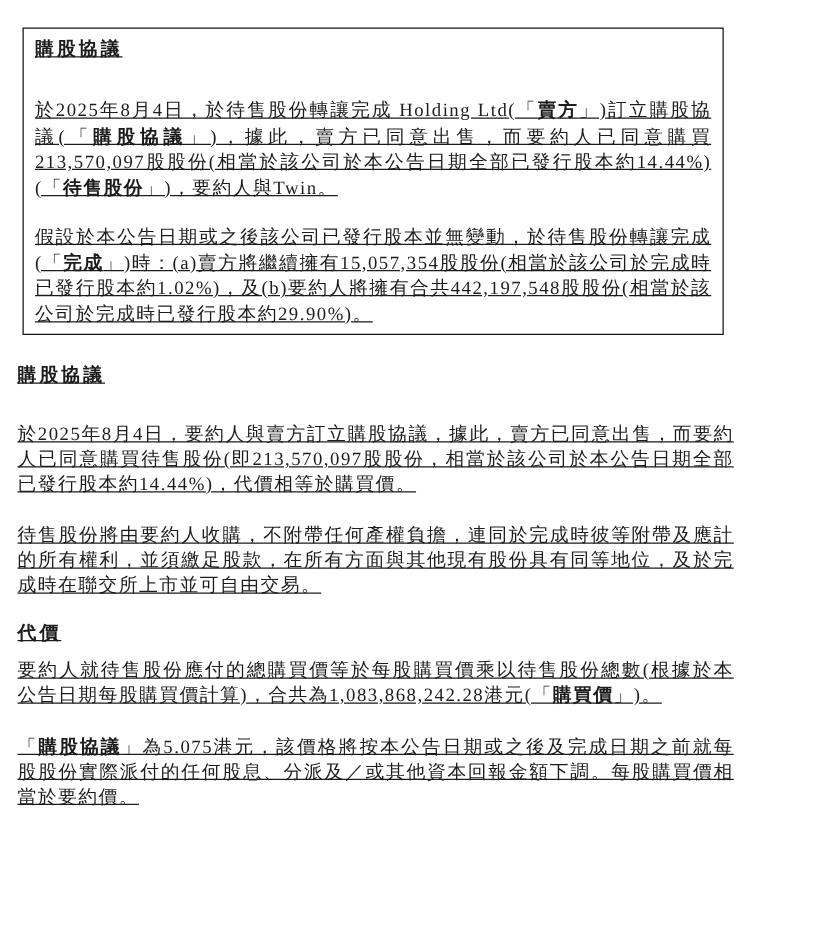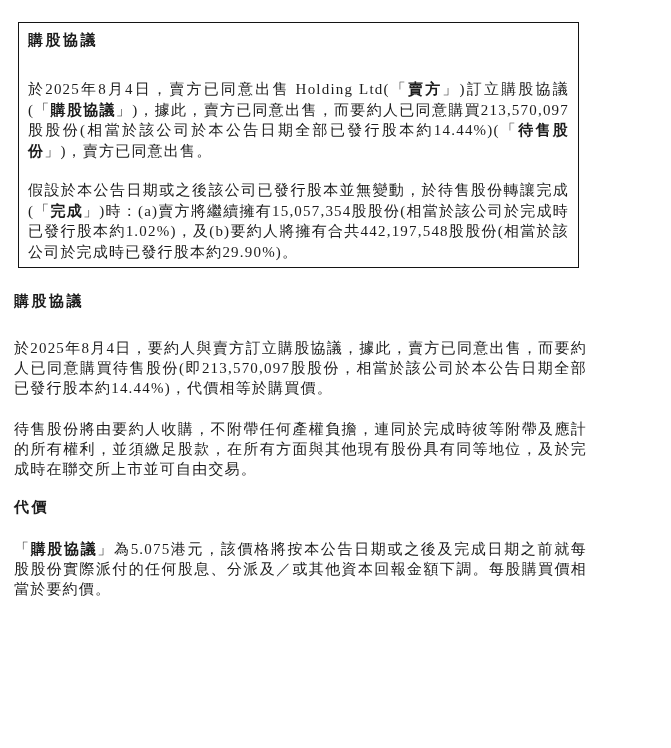--- a/index.html
+++ b/index.html
@@ -8,20 +8,21 @@
     height: 748px;
     background: #ffffff;
     color: #1c1c1c;
     font-family: "Liberation Serif", "DejaVu Serif", serif;
     overflow: hidden;
   }
   .page {
     box-sizing: border-box;
     width: 601px;
     padding: 22px 14px 0 14px;
+    text-decoration: underline;
   }
   .summary-box {
     box-sizing: border-box;
     border: 1.5px solid #141414;
     margin: 0 8px 0 4px;
     padding: 7px 9px 5px 9px;
   }
   h2 {
     font-size: 15px;
     font-weight: bold;
@@ -39,34 +40,35 @@
   .summary-box .para {
     line-height: 20.5px;
     margin: 0 0 19px 0;
   }
   .summary-box .para.last { margin-bottom: 0; }
   .page > .para {
     line-height: 20px;
     margin: 0 0 21px 0;
   }
   .sec-heading { margin: 26px 0 29px 0; }
-  .sec-heading.consideration { margin: 19px 0 24px 0; }
+  .sec-heading.consideration { margin: 19px 0 12px 0; }
   .para b { font-weight: bold; }
 </style>
 </head>
 <body>
 
 <div class="page">
 
   <section class="summary-box">
     <h2>購股協議</h2>
-    <p class="para"><span>於2025年8月4日，賣方已同意出售 Holding Ltd(「</span><b>賣方</b><span>」)訂立購股協議(「</span><b>購股協議</b><span>」)，據此，賣方已同意出售，而要約人已同意購買213,570,097股股份(相當於該公司於本公告日期全部已發行股本約14.44%)(「</span><b>待售股份</b><span>」)，賣方已同意出售。</span></p>
+    <p class="para"><span>於2025年8月4日，於待售股份轉讓完成 Holding Ltd(「</span><b>賣方</b><span>」)訂立購股協議(「</span><b>購股協議</b><span>」)，據此，賣方已同意出售，而要約人已同意購買213,570,097股股份(相當於該公司於本公告日期全部已發行股本約14.44%)(「</span><b>待售股份</b><span>」)，要約人與Twin。</span></p>
     <p class="para last"><span>假設於本公告日期或之後該公司已發行股本並無變動，於待售股份轉讓完成(「</span><b>完成</b><span>」)時：(a)賣方將繼續擁有15,057,354股股份(相當於該公司於完成時已發行股本約1.02%)，及(b)要約人將擁有合共442,197,548股股份(相當於該公司於完成時已發行股本約29.90%)。</span></p>
   </section>
 
   <h2 class="sec-heading">購股協議</h2>
   <p class="para"><span>於2025年8月4日，要約人與賣方訂立購股協議，據此，賣方已同意出售，而要約人已同意購買待售股份(即213,570,097股股份，相當於該公司於本公告日期全部已發行股本約14.44%)，代價相等於購買價。</span></p>
   <p class="para"><span>待售股份將由要約人收購，不附帶任何產權負擔，連同於完成時彼等附帶及應計的所有權利，並須繳足股款，在所有方面與其他現有股份具有同等地位，及於完成時在聯交所上市並可自由交易。</span></p>
 
   <h2 class="sec-heading consideration">代價</h2>
+  <p class="para"><span>要約人就待售股份應付的總購買價等於每股購買價乘以待售股份總數(根據於本公告日期每股購買價計算)，合共為1,083,868,242.28港元(「</span><b>購買價</b><span>」)。</span></p>
   <p class="para last"><span>「</span><b>購股協議</b><span>」為5.075港元，該價格將按本公告日期或之後及完成日期之前就每股股份實際派付的任何股息、分派及／或其他資本回報金額下調。每股購買價相當於要約價。</span></p>
 
 </div>
 
 </body></html>

